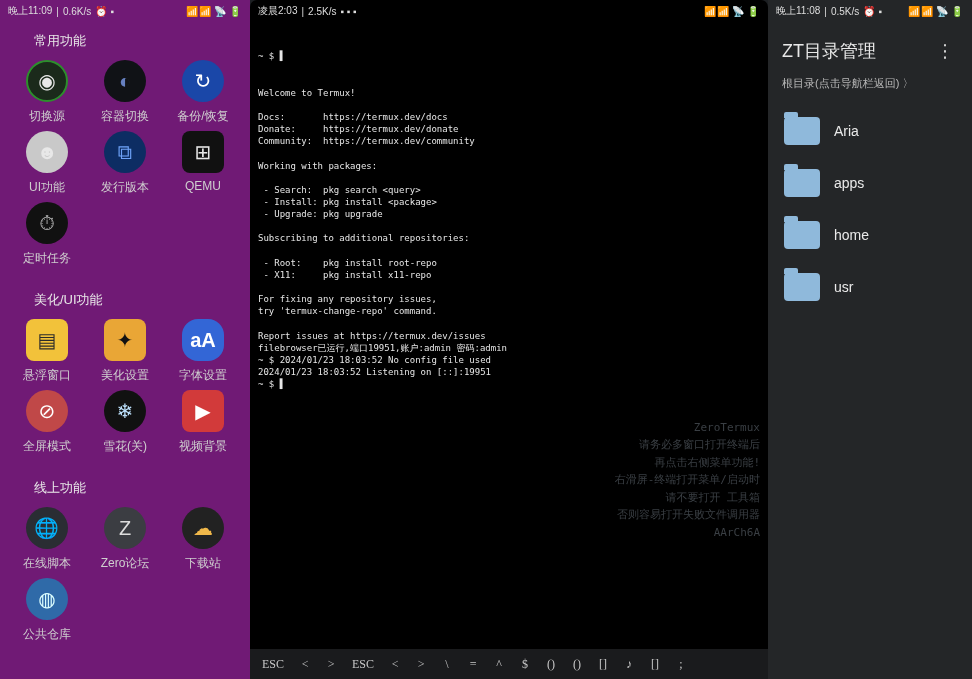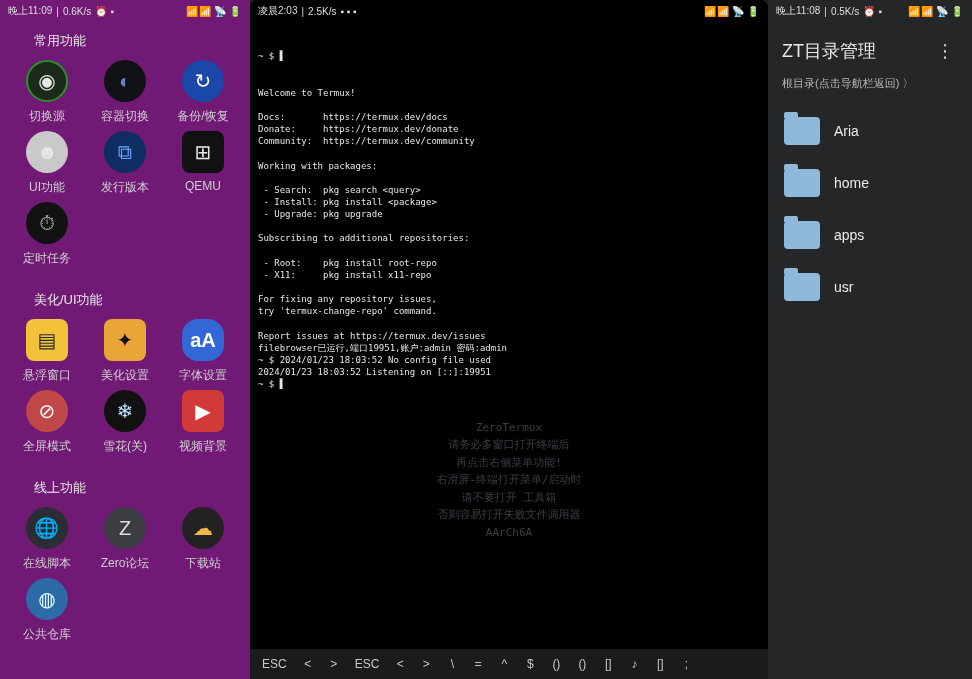--- a/index.html
+++ b/index.html
@@ -17,22 +17,22 @@
 
   
   .section-title { font-size: 13px; padding: 10px 14px 6px; color: #e8e8e8; margin-left: 20px; }
   .icon-grid { display: grid; grid-template-columns: repeat(3, 1fr); gap: 6px 4px; padding: 4px 10px 14px; }
   .app-item { display: flex; flex-direction: column; align-items: center; gap: 6px; cursor: pointer; }
   .app-icon { width: 42px; height: 42px; border-radius: 50%; display: flex; align-items: center; justify-content: center; font-size: 20px; }
   .app-label { font-size: 12px; color: #cfcfcf; text-align: center; }
 
   
   .term-body { flex: 1 1 auto; padding: 4px 8px 4px 8px; font-family: "Menlo","Consolas",monospace; font-size: 9px; line-height: 1.35; color: #e6e6e6; white-space: pre; overflow: hidden; }
-  .term-ghost { color: #3a3f44; font-size: 11px; text-align: center; line-height: 1.6; margin-top: 4px; white-space: pre; }
-  .term-keys { height: 30px; display: flex; align-items: center; gap: 8px; padding: 0 8px; background: #1a1b1d; color: #c8c8c8; font-family: Liberation Sans, sans-serif; font-size: 12px; }
+  .term-ghost { color: #3a3f44; font-size: 11px; text-align: right; line-height: 1.6; margin-top: 4px; white-space: pre; }
+  .term-keys { height: 30px; display: flex; align-items: center; gap: 8px; padding: 0 8px; background: #1a1b1d; color: #c8c8c8; font-family: Liberation Serif, serif; font-size: 12px; }
   .tk { min-width: 18px; text-align: center; cursor: pointer; padding: 2px 4px; }
 
   
   .fm-header { display:flex; align-items:center; justify-content:space-between; padding: 14px 14px 6px; }
   .fm-title { font-size: 18px; font-weight: 400; }
   .fm-menu  { font-size: 18px; cursor: pointer; padding: 4px; color: #ddd; }
   .fm-breadcrumb { font-size: 11px; color: #b8b8b8; padding: 4px 14px 10px; cursor: pointer; }
   .fm-list { padding: 4px 8px; }
   .fm-item { display:flex; align-items:center; gap:14px; padding: 12px 8px; cursor:pointer; }
   .folder-ico { width: 36px; height: 28px; background:#8fb9db; border-radius:4px; position:relative; }
@@ -232,24 +232,24 @@
     <div class="fm-menu">⋮</div>
   </div>
   <div class="fm-breadcrumb">根目录(点击导航栏返回)  〉</div>
   <div class="fm-list" id="fm-list">
       <div class="fm-item">
         <div class="folder-ico"></div>
         <div class="fm-name">Aria</div>
       </div>
       <div class="fm-item">
         <div class="folder-ico"></div>
+        <div class="fm-name">apps</div>
+      </div>
+      <div class="fm-item">
+        <div class="folder-ico"></div>
         <div class="fm-name">home</div>
       </div>
       <div class="fm-item">
         <div class="folder-ico"></div>
-        <div class="fm-name">apps</div>
-      </div>
-      <div class="fm-item">
-        <div class="folder-ico"></div>
         <div class="fm-name">usr</div>
       </div>
     </div>
 </div>
 
 </body></html>

